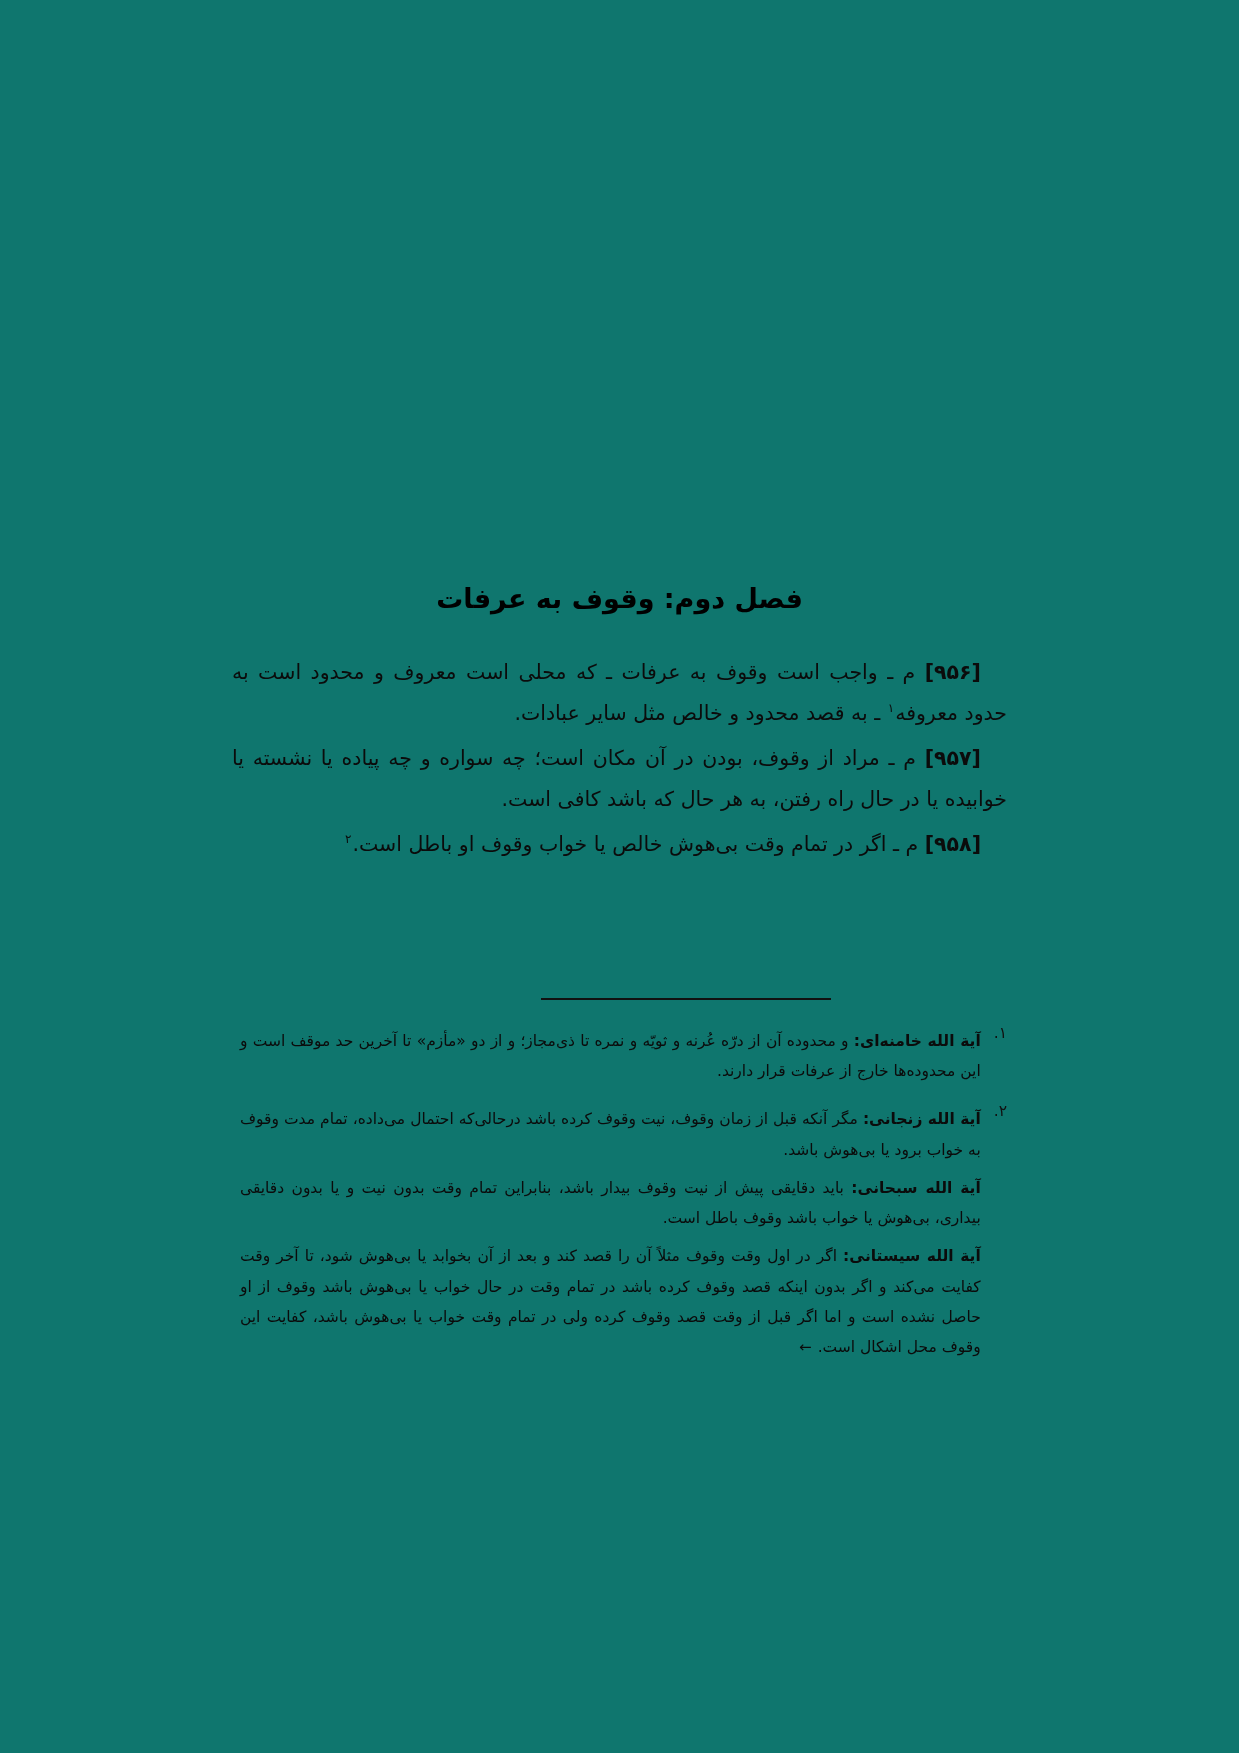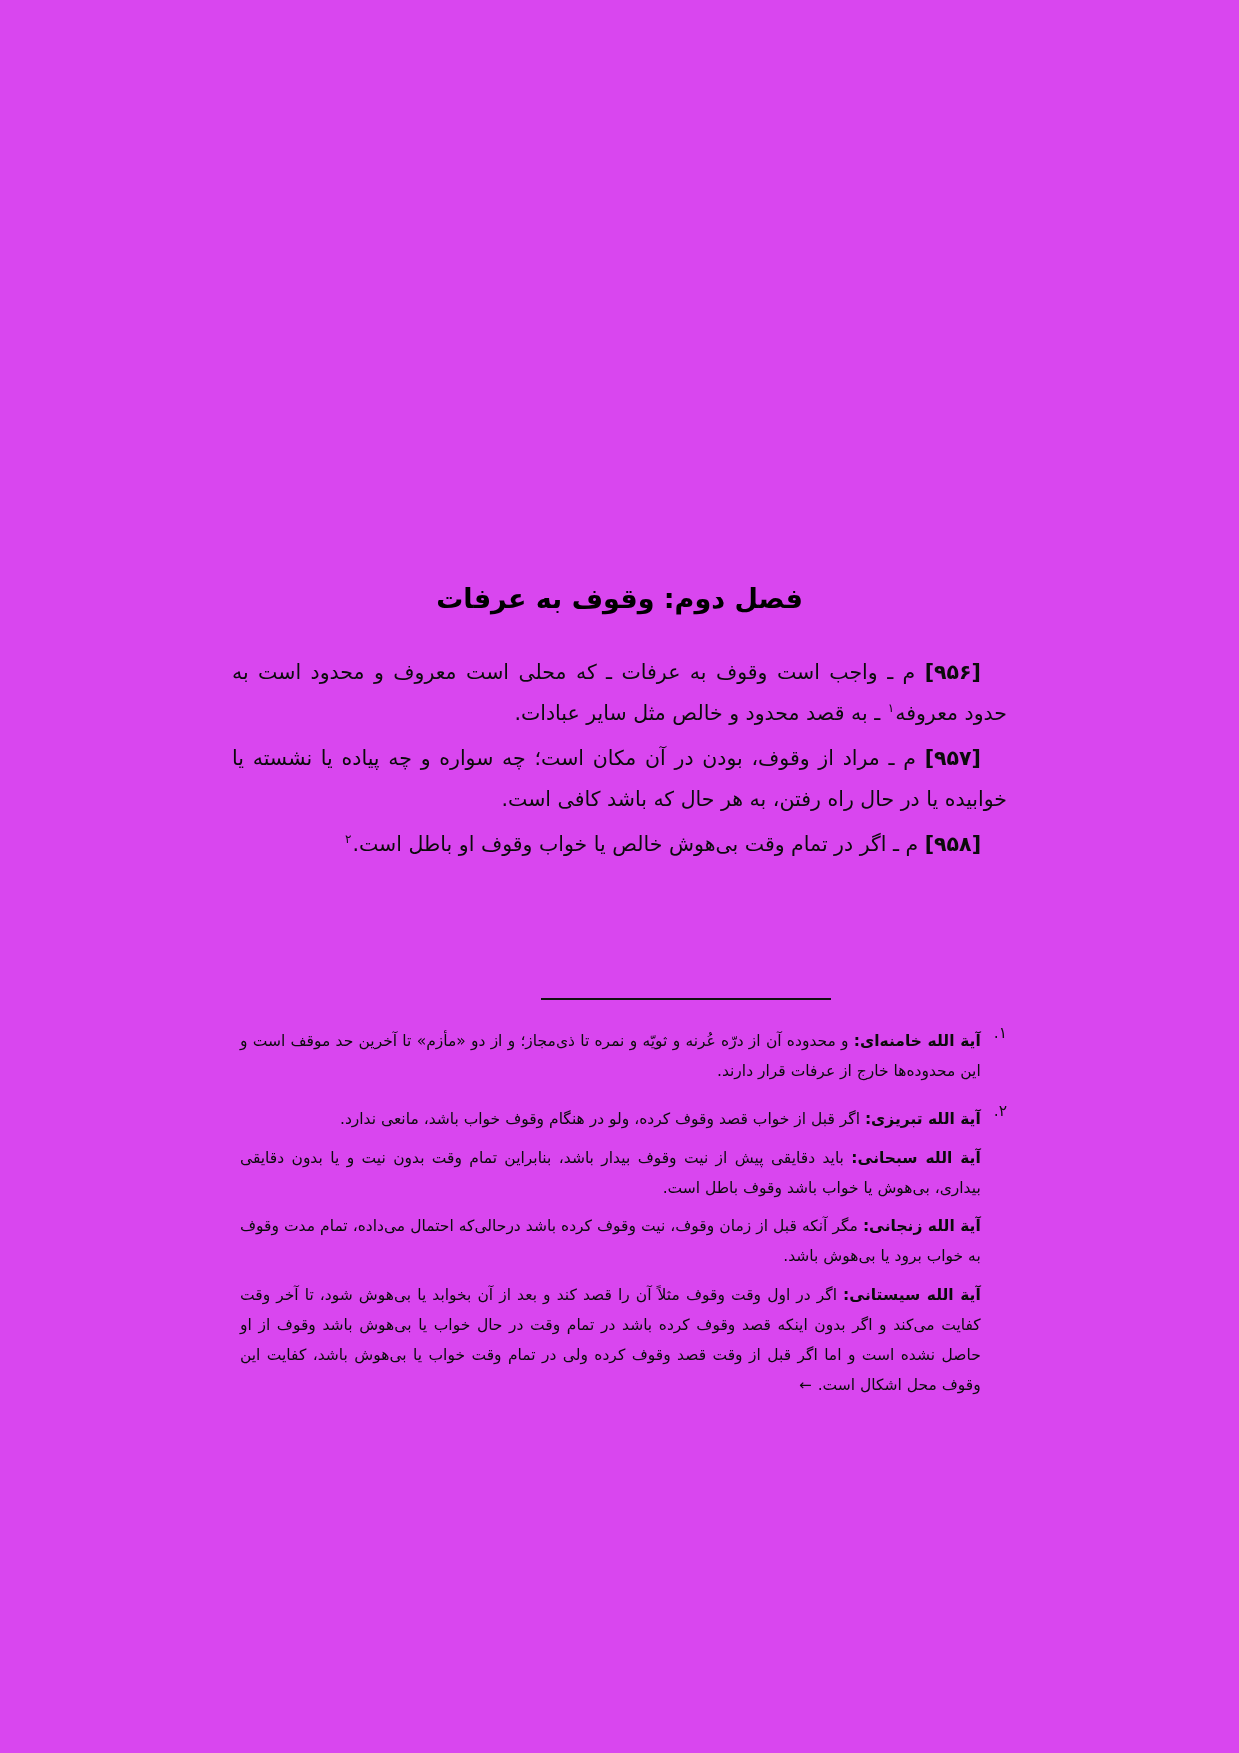--- a/index.html
+++ b/index.html
@@ -10,21 +10,21 @@
   }
   body {
     font-family: "DejaVu Sans", "Liberation Sans", sans-serif;
     color: #111111;
   }
   .page {
     position: relative;
     width: 1239px;
     height: 1753px;
     margin: 0 auto;
-    background: #d946ef;
+    background: #0f766e;
     box-sizing: border-box;
     overflow: hidden;
   }
   .content {
     position: absolute;
     top: 580px;
     right: 232px;
     left: 232px;
     width: 775px;
   }
@@ -140,22 +140,21 @@
     <div class="fn">
       <span class="fn-marker">۱.</span>
       <div class="fn-body">
         <p><span class="fn-name">آیة الله خامنه‌ای:</span><span> و محدوده آن از درّه عُرنه و ثویّه و نمره تا ذی‌مجاز؛ و از دو «مأزم» تا آخرین حد موقف است و این محدوده‌ها خارج از عرفات قرار دارند.</span></p>
       </div>
     </div>
 
     <div class="fn">
       <span class="fn-marker">۲.</span>
       <div class="fn-body">
-        <p><span class="fn-name">آیة الله تبریزی:</span><span> اگر قبل از خواب قصد وقوف کرده، ولو در هنگام وقوف خواب باشد، مانعی ندارد.</span></p>
+        <p><span class="fn-name">آیة الله زنجانی:</span><span> مگر آنکه قبل از زمان وقوف، نیت وقوف کرده باشد درحالی‌که احتمال می‌داده، تمام مدت وقوف به خواب برود یا بی‌هوش باشد.</span></p>
         <p><span class="fn-name">آیة الله سبحانی:</span><span> باید دقایقی پیش از نیت وقوف بیدار باشد، بنابراین تمام وقت بدون نیت و یا بدون دقایقی بیداری، بی‌هوش یا خواب باشد وقوف باطل است.</span></p>
-        <p><span class="fn-name">آیة الله زنجانی:</span><span> مگر آنکه قبل از زمان وقوف، نیت وقوف کرده باشد درحالی‌که احتمال می‌داده، تمام مدت وقوف به خواب برود یا بی‌هوش باشد.</span></p>
         <p><span class="fn-name">آیة الله سیستانی:</span><span> اگر در اول وقت وقوف مثلاً آن را قصد کند و بعد از آن بخوابد یا بی‌هوش شود، تا آخر وقت کفایت می‌کند و اگر بدون اینکه قصد وقوف کرده باشد در تمام وقت در حال خواب یا بی‌هوش باشد وقوف از او حاصل نشده است و اما اگر قبل از وقت قصد وقوف کرده ولی در تمام وقت خواب یا بی‌هوش باشد، کفایت این وقوف محل اشکال است.</span><span class="arrow-cont">←</span></p>
       </div>
     </div>
 
   </div>
 
 </div>
 
 </body></html>

